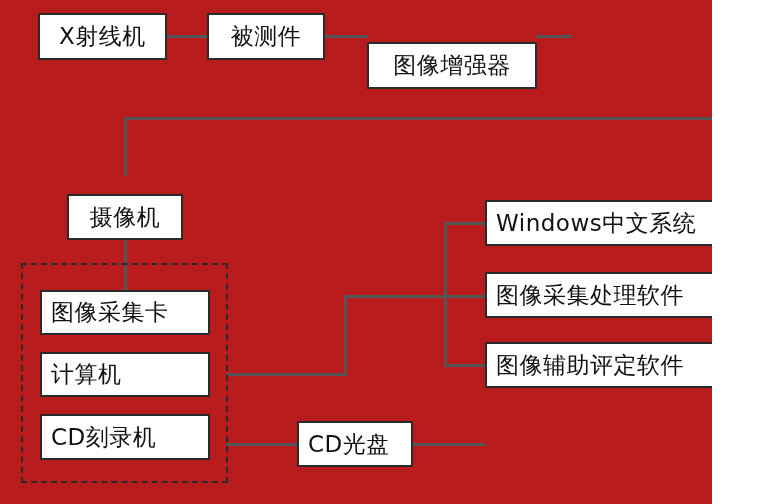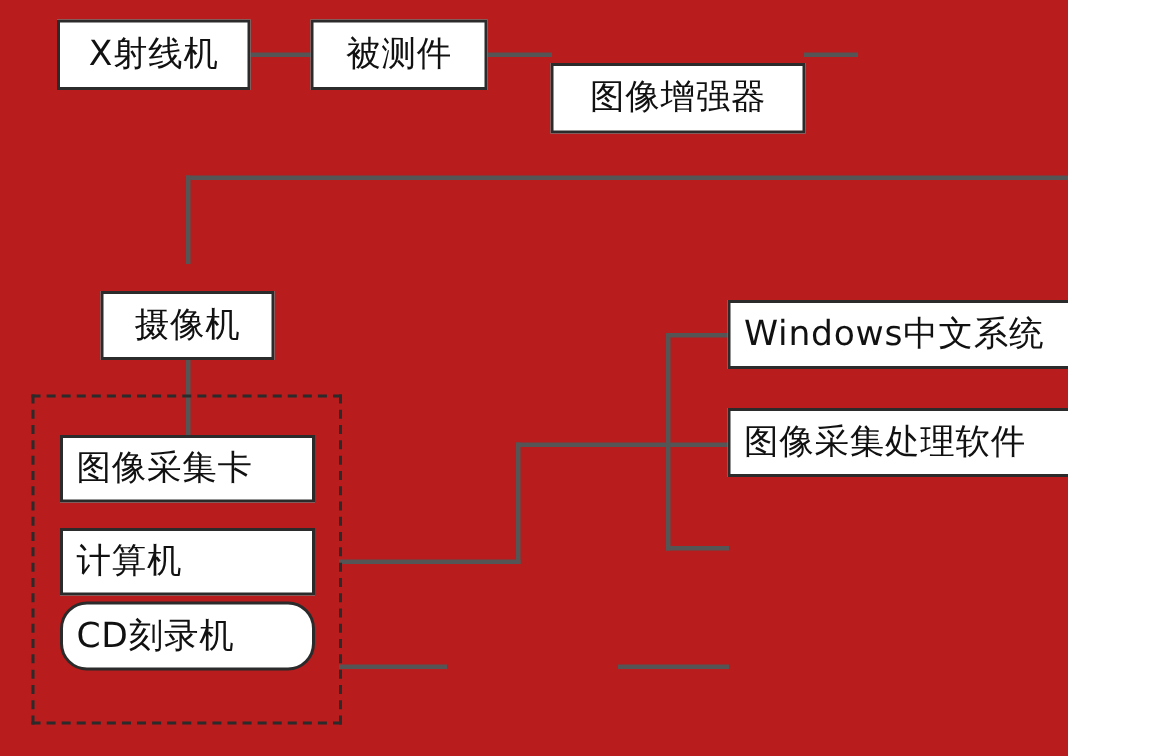--- a/index.html
+++ b/index.html
@@ -84,22 +84,24 @@
 
   <div class="node" style="left:367px; top:13px; width:170px; height:47px;margin-top:29px;">图像增强器</div>
 
 
   <div class="node" style="left:67px; top:168px; width:116px; height:46px;margin-top:26px;">摄像机</div>
 
   <div class="node left-align" style="left:40px; top:352px; width:170px; height:45px;">计算机</div>
 
   <div class="node left-align" style="left:40px; top:290px; width:170px; height:45px;">图像采集卡</div>
 
-  <div class="node left-align" style="left:40px; top:401px; width:170px; height:46px;border-radius:18px;">CD刻录机</div>
+  <div class="node left-align" style="left:40px; top:414px; width:170px; height:46px;">CD刻录机</div>
 
   <div class="node left-align" style="left:485px; top:272px; width:260px; height:46px;">图像采集处理软件</div>
 
   <div class="node left-align" style="left:485px; top:200px; width:252px; height:46px;">Windows中文系统</div>
 
+  <div class="node left-align" style="left:485px; top:342px; width:260px; height:46px;">图像辅助评定软件</div>
 
+  <div class="node left-align" style="left:297px; top:421px; width:116px; height:46px;">CD光盘</div>
 
 
 </div>
 
 </body></html>

